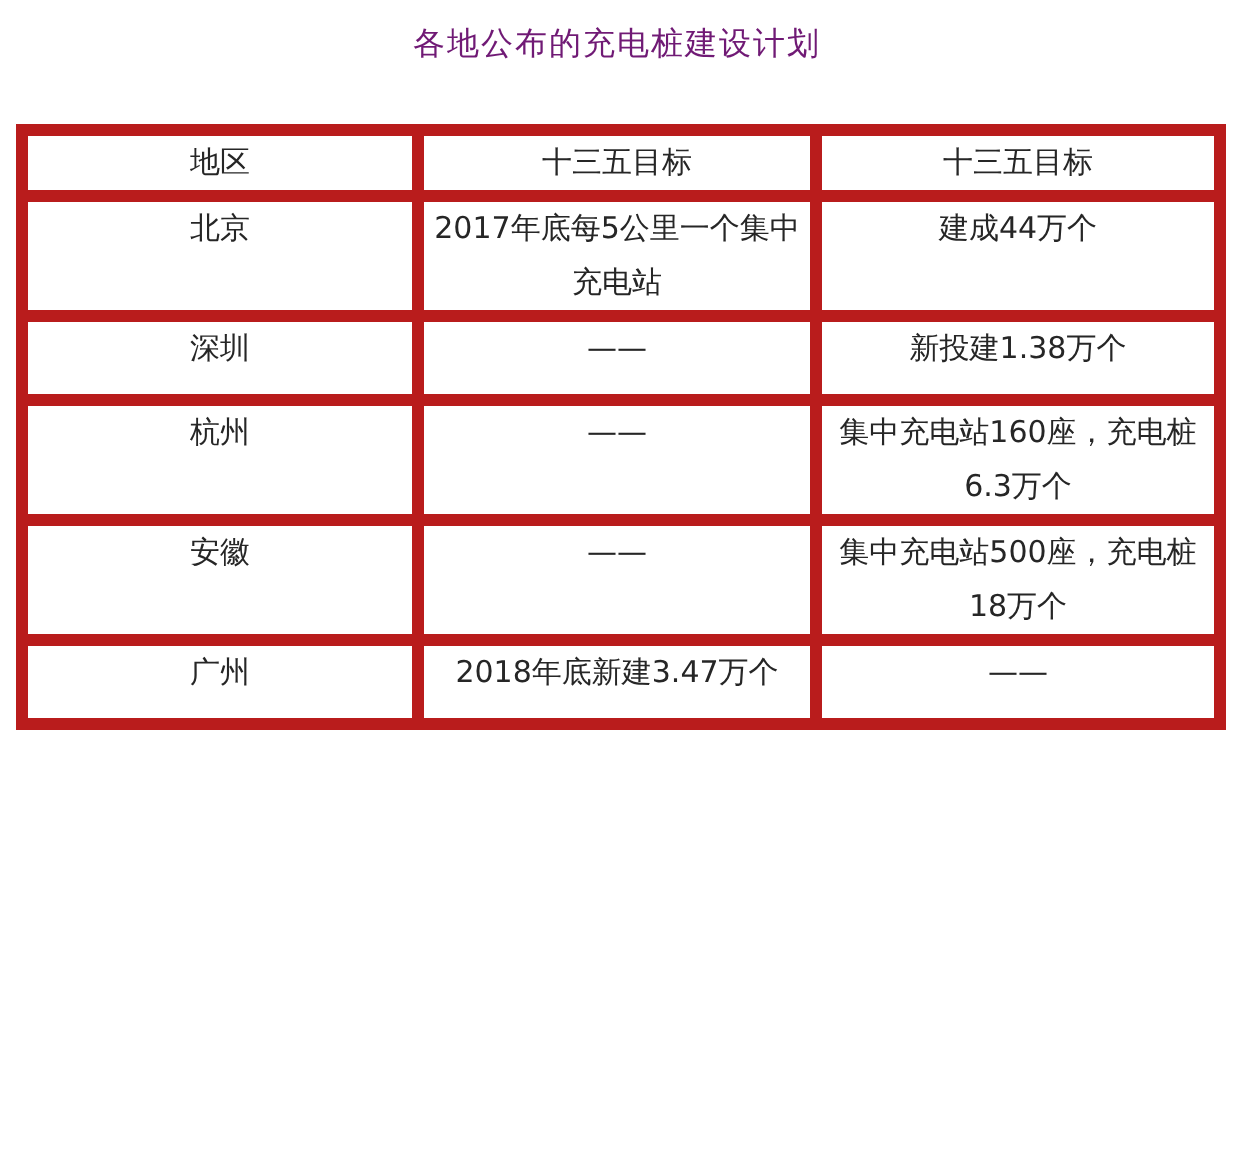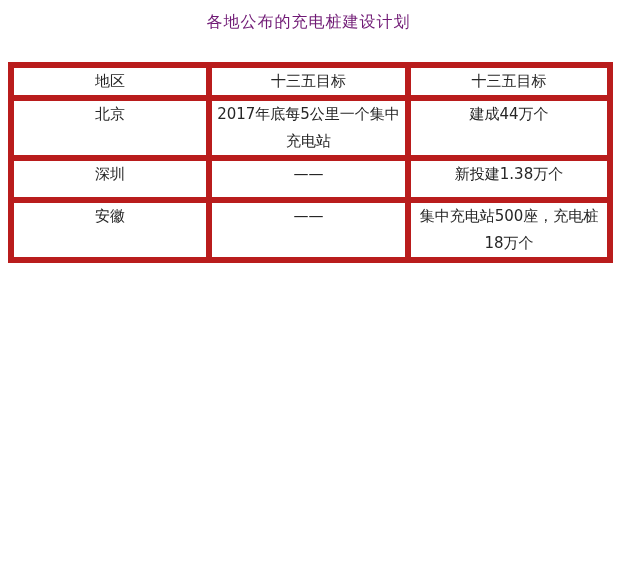--- a/index.html
+++ b/index.html
@@ -81,22 +81,33 @@
         <td>北京</td>
         <td>2017年底每5公里一个集中
 充电站</td>
         <td>建成44万个</td>
       </tr>
       <tr class="h29">
         <td>深圳</td>
         <td>——</td>
         <td>新投建1.38万个</td>
       </tr>
+      <tr class="h54">
+        <td>杭州</td>
+        <td>——</td>
+        <td>集中充电站160座，充电桩
+6.3万个</td>
+      </tr>
       <tr class="h58">
         <td>安徽</td>
         <td>——</td>
         <td>集中充电站500座，充电桩
 18万个</td>
+      </tr>
+      <tr class="h29">
+        <td>广州</td>
+        <td>2018年底新建3.47万个</td>
+        <td>——</td>
       </tr>
     </tbody>
   </table>
 
 </div>
 
 </body></html>

